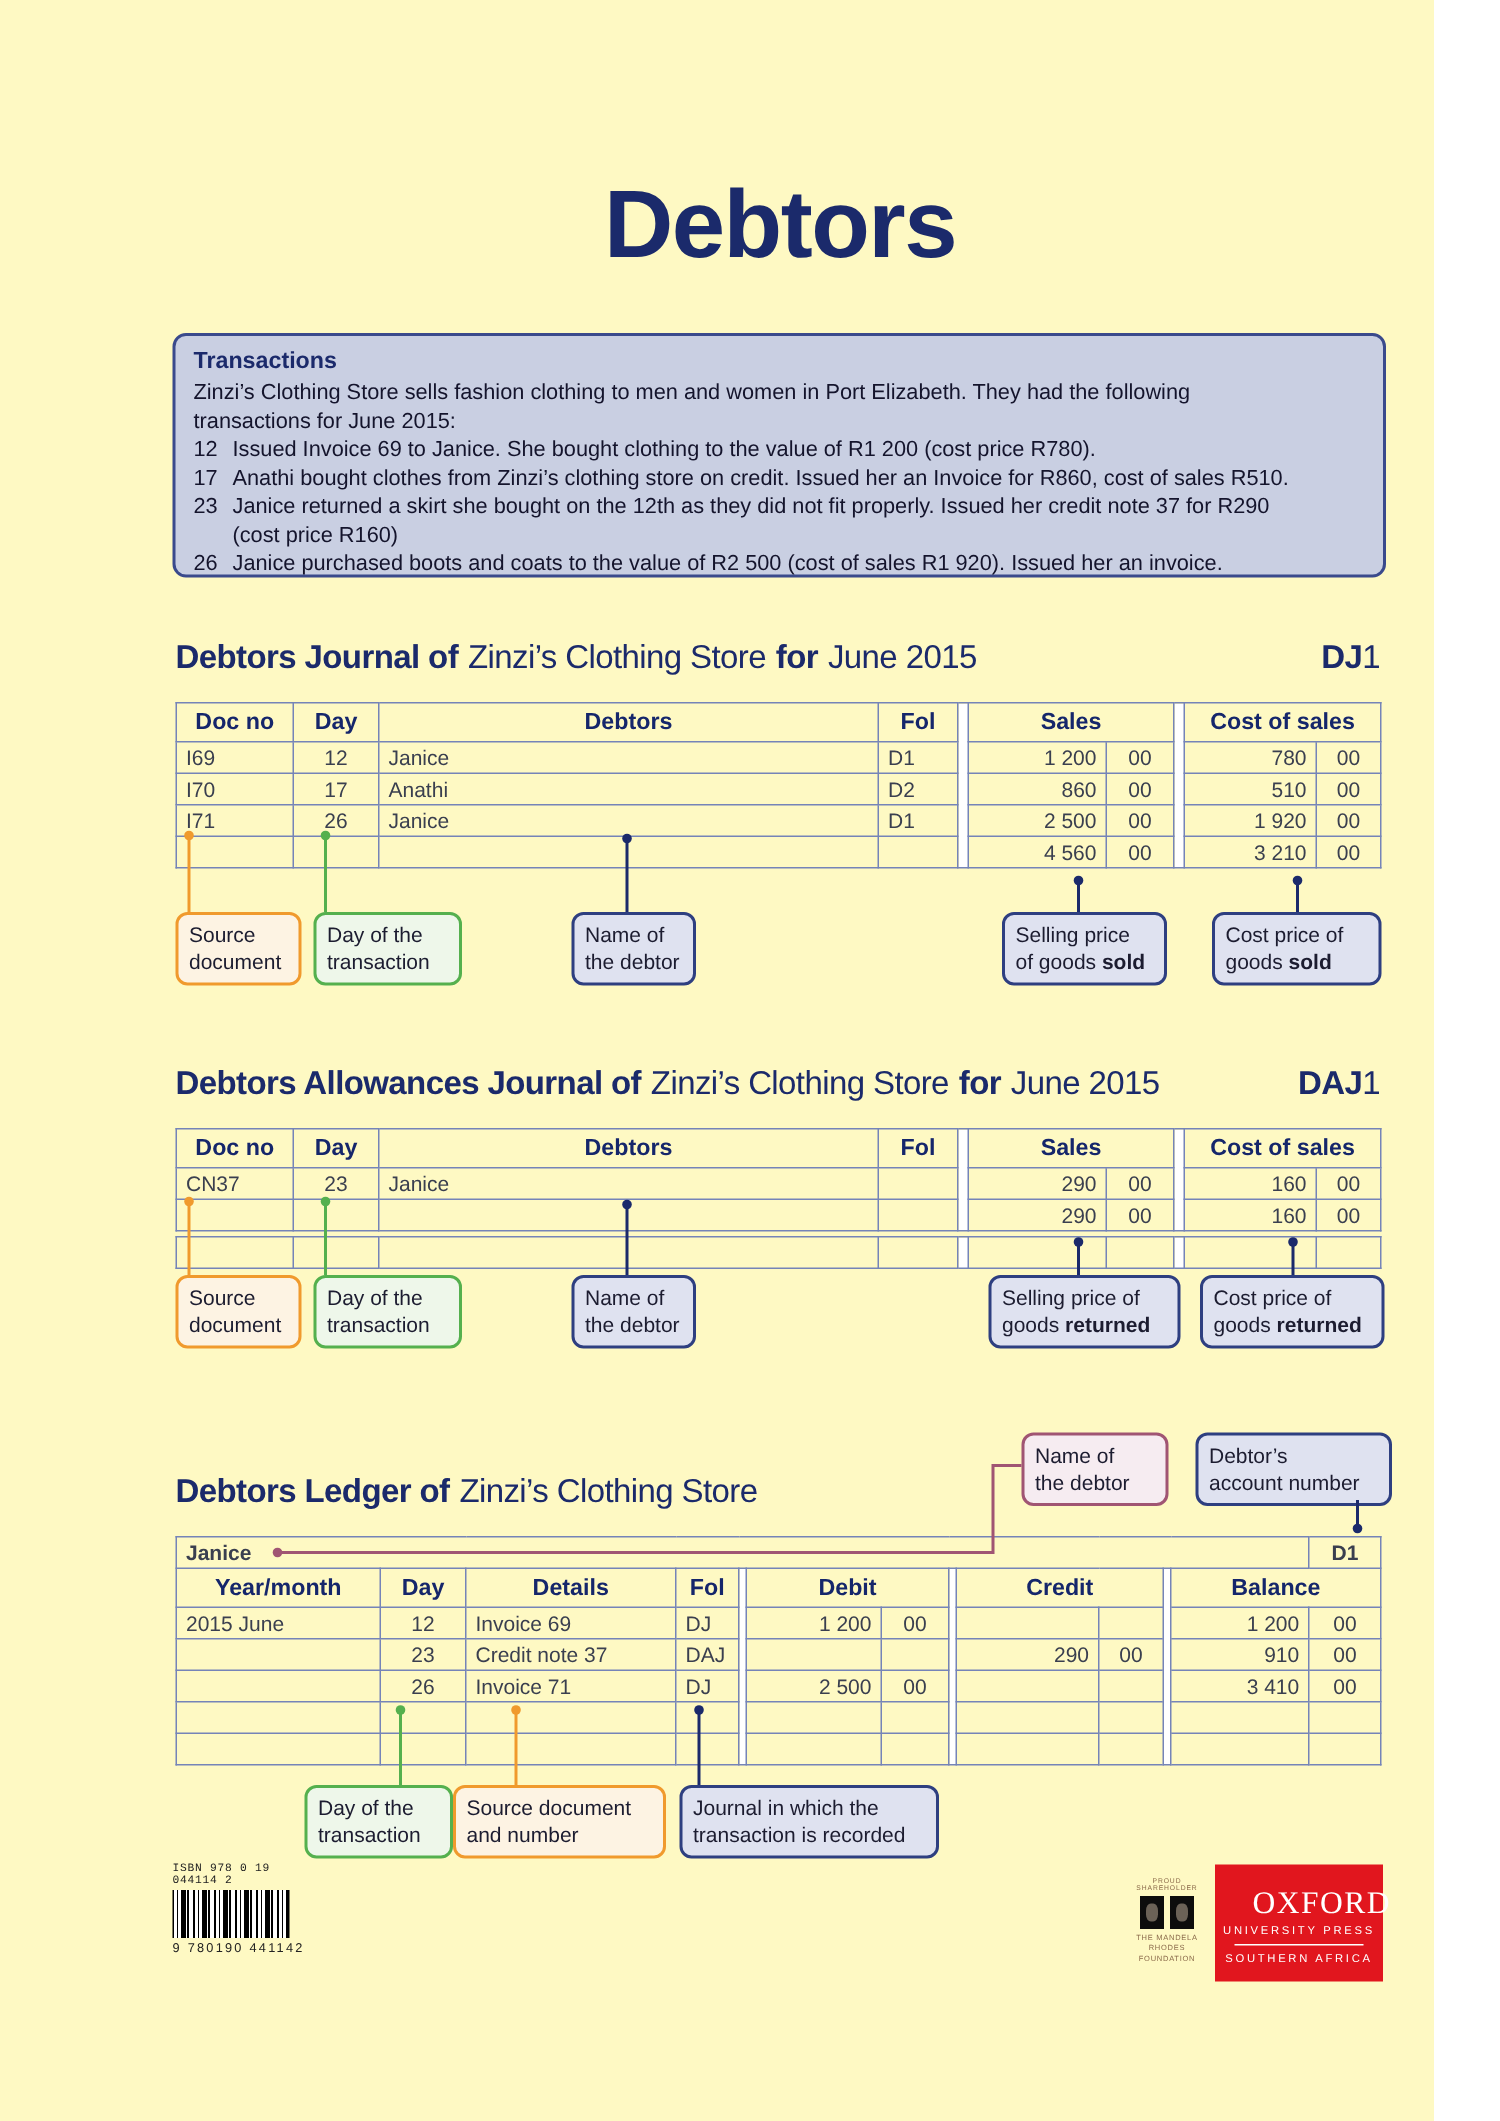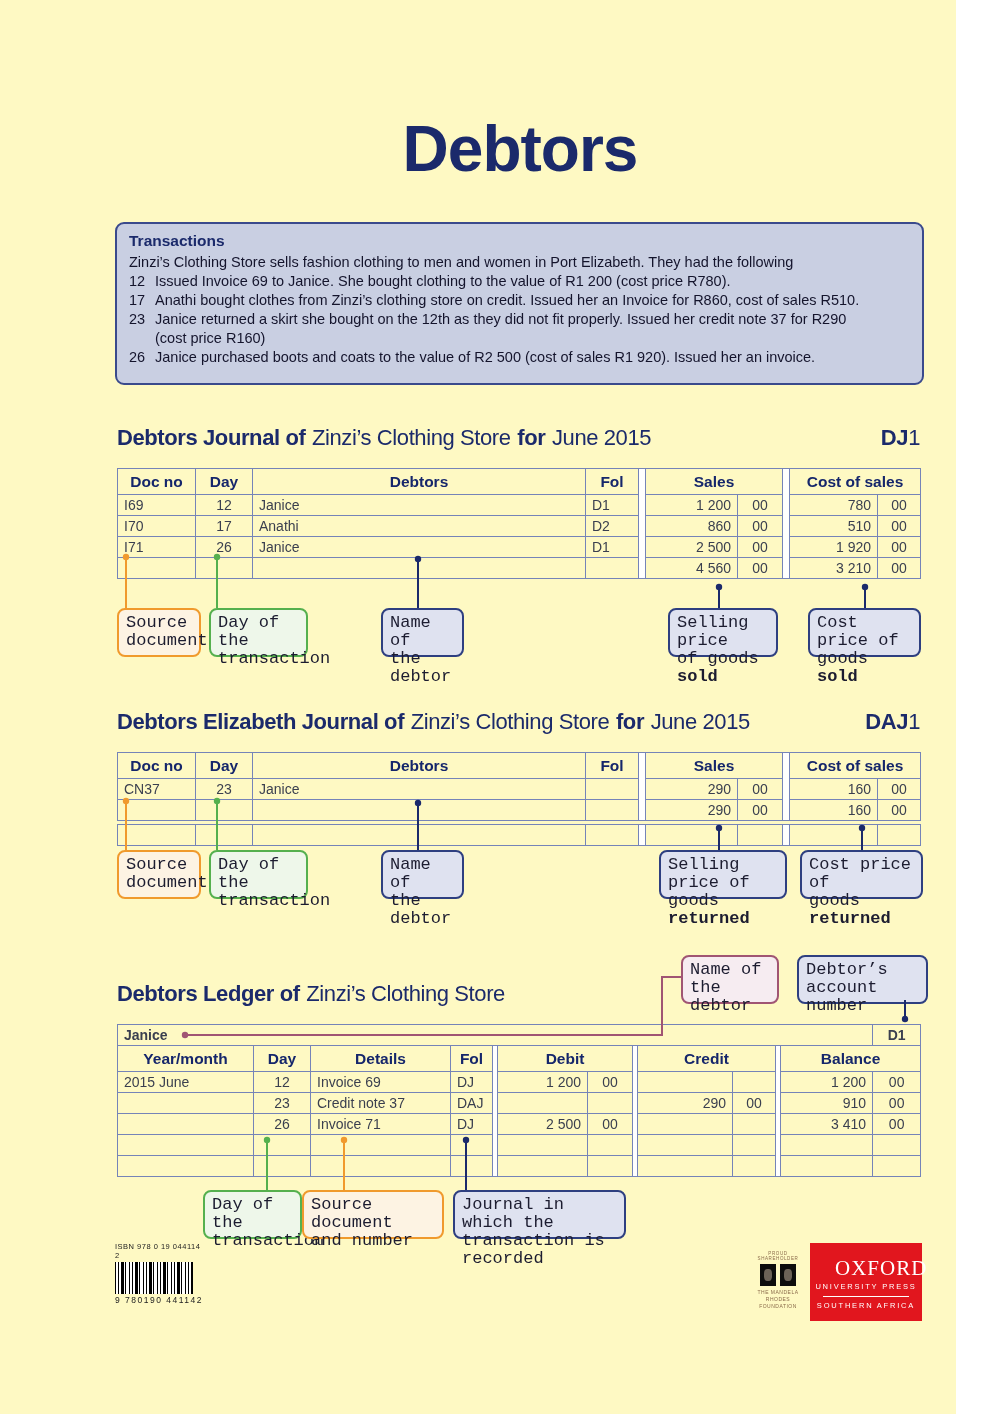--- a/index.html
+++ b/index.html
@@ -40,32 +40,32 @@
   td.amt{text-align:right;padding-right:7px;}
   td.cents{text-align:center;}
   td.ctr{text-align:center;}
   td.heavy{border-top:2.5px solid #2b3a7e;}
   .folio-tbl{margin-top:3px;}
   .acct-name{font-weight:bold;font-size:15.5px;color:#15266b;padding-left:8px;height:22px;}
   .acct-no{font-weight:bold;font-size:15.5px;color:#15266b;text-align:center;}
 
   
   .callout{position:absolute;border-radius:8px;border:2px solid;padding:4px 7px;
-    font-size:17px;line-height:18px;color:#1c1c30;height:37px;font-family:Liberation Mono, monospace;}
+    font-size:14px;line-height:18px;color:#1c1c30;height:37px;}
   .co-orange{border-color:#f09a2d;background:#fdf3e3;}
   .co-green{border-color:#55b04e;background:#eef7ea;}
   .co-navy{border-color:#2e3f80;background:#dfe2f0;}
   .co-pink{border-color:#a05573;background:#f6ecf1;}
 
   
   .overlay{position:absolute;left:0;top:0;width:1000px;height:1414px;pointer-events:none;}
 
   
   .isbn-block{position:absolute;left:115px;top:1242px;width:90px;}
-  .isbn-label{font-size:7.5px;color:#222;letter-spacing:.5px;}
+  .isbn-label{font-size:7.5px;color:#222;letter-spacing:.5px;font-family:Liberation Mono, monospace;}
   .barcode{margin-top:2px;width:78px;height:32px;
     background:repeating-linear-gradient(to right,#000 0 1px,#fff 1px 3px,#000 3px 4px,#fff 4px 6px,#000 6px 9px,#fff 9px 10px,#000 10px 11px,#fff 11px 14px);}
   .isbn-digits{font-size:8.5px;color:#222;letter-spacing:1.5px;margin-top:1px;}
 
   .mrf{position:absolute;left:750px;top:1251px;width:56px;text-align:center;}
   .mrf-tag{font-size:4.5px;color:#8a6a4a;letter-spacing:.6px;}
   .mrf-squares{display:flex;justify-content:center;gap:4px;margin:3px 0;}
   .mrf-sq{width:16px;height:22px;background:#0d0d0d;position:relative;}
   .mrf-sq:after{content:"";position:absolute;left:4px;top:5px;width:8px;height:12px;
     background:#6b6257;border-radius:40%;}
@@ -81,20 +81,21 @@
 </head>
 <body>
 
 <div class="page">
 
   <div class="main-title">Debtors</div>
 
   <div class="tx-box">
     <div class="tx-title">Transactions</div>
     <div class="tx-text">Zinzi’s Clothing Store sells fashion clothing to men and women in Port Elizabeth. They had the following</div>
+    <div class="tx-text">transactions for June 2015:</div>
     <div class="tx-item">
       <div class="tx-day">12</div>
       <div class="tx-body">Issued Invoice 69 to Janice. She bought clothing to the value of R1 200 (cost price R780).</div>
     </div>
     <div class="tx-item">
       <div class="tx-day">17</div>
       <div class="tx-body">Anathi bought clothes from Zinzi’s clothing store on credit. Issued her an Invoice for R860, cost of sales R510.</div>
     </div>
     <div class="tx-item">
       <div class="tx-day">23</div>
@@ -201,21 +202,21 @@
     <div>Selling price</div>
     <div><span>of goods</span> <b>sold</b></div>
   </div>
   <div class="callout co-navy" style="left:808px;top:608px;width:95px;">
     <div>Cost price of</div>
     <div><span>goods</span> <b>sold</b></div>
   </div>
 
   <div class="section-heading" style="top:709px;">
     <span>
-      <span class="hb">Debtors Elizabeth Journal of</span><span class="hr">Zinzi’s Clothing Store</span><span class="hb">for</span><span class="hr">June 2015</span>
+      <span class="hb">Debtors Allowances Journal of</span><span class="hr">Zinzi’s Clothing Store</span><span class="hb">for</span><span class="hr">June 2015</span>
     </span>
     <span class="hcode"><b>DAJ</b><span>1</span></span>
   </div>
 
   <div class="tbl-wrap" style="top:752px;">
     <table class="journal">
       <colgroup>
         <col style="width:78px">
           <col style="width:57px">
           <col style="width:333px">

